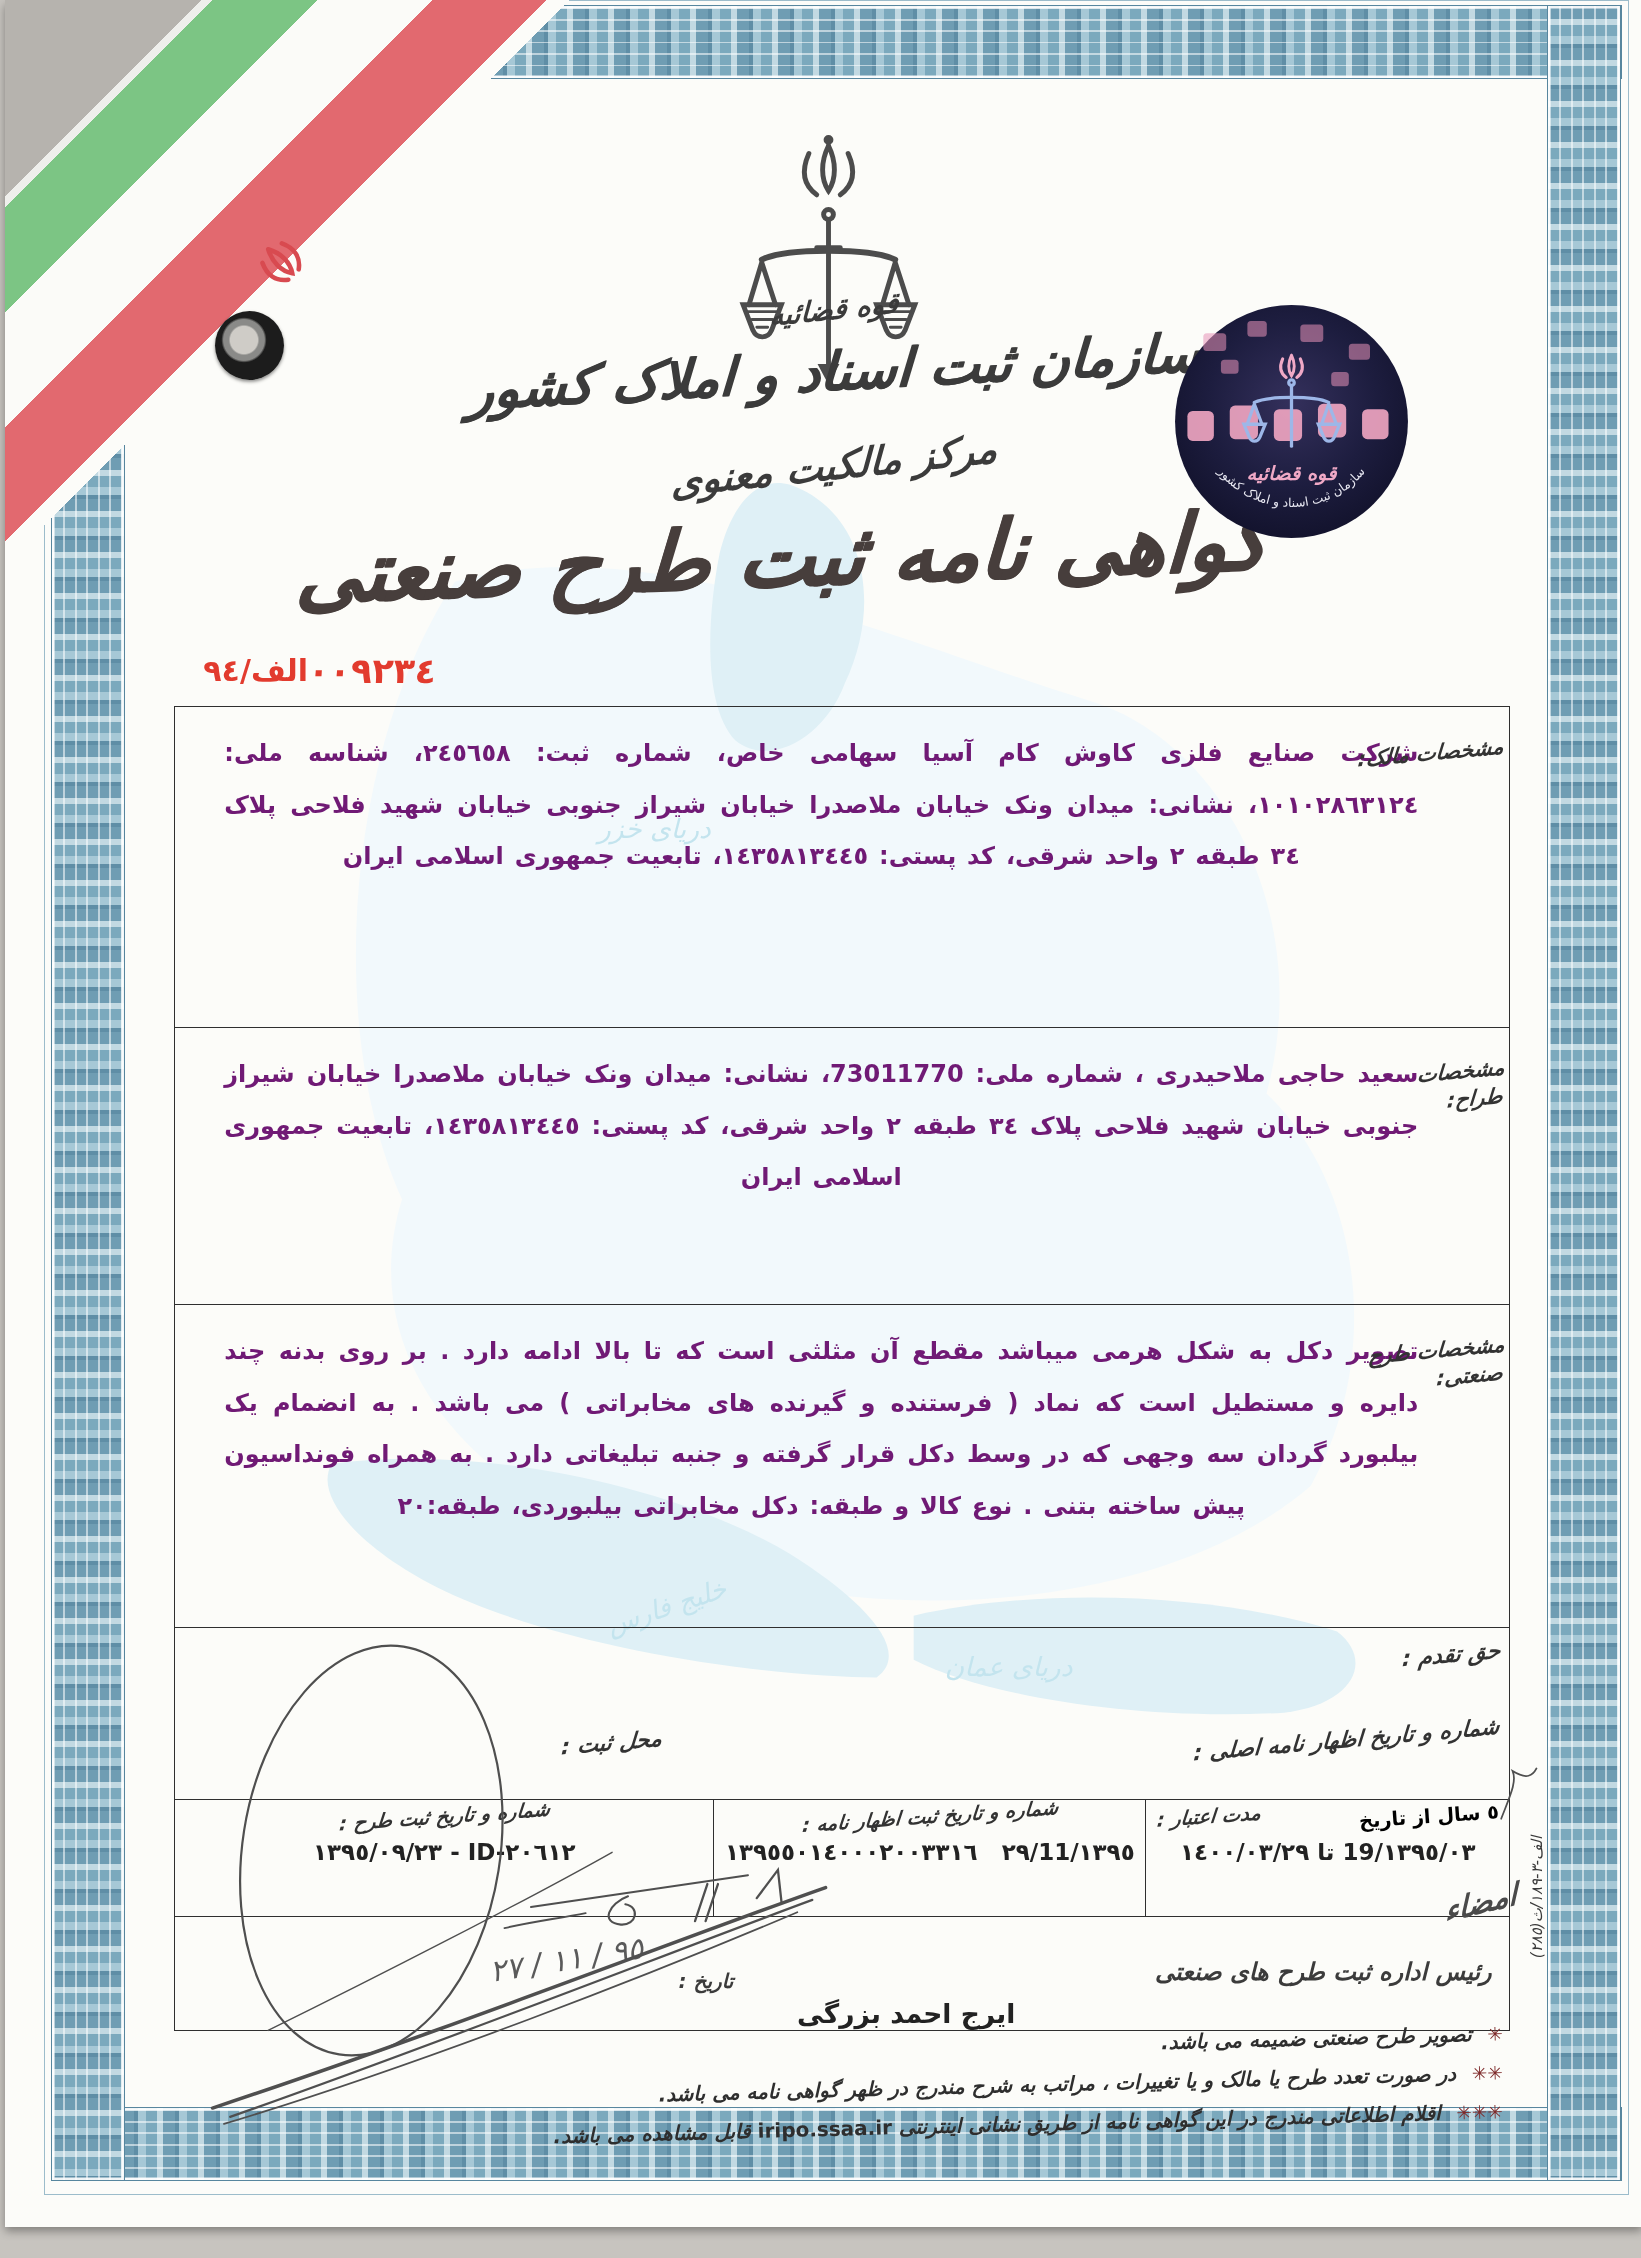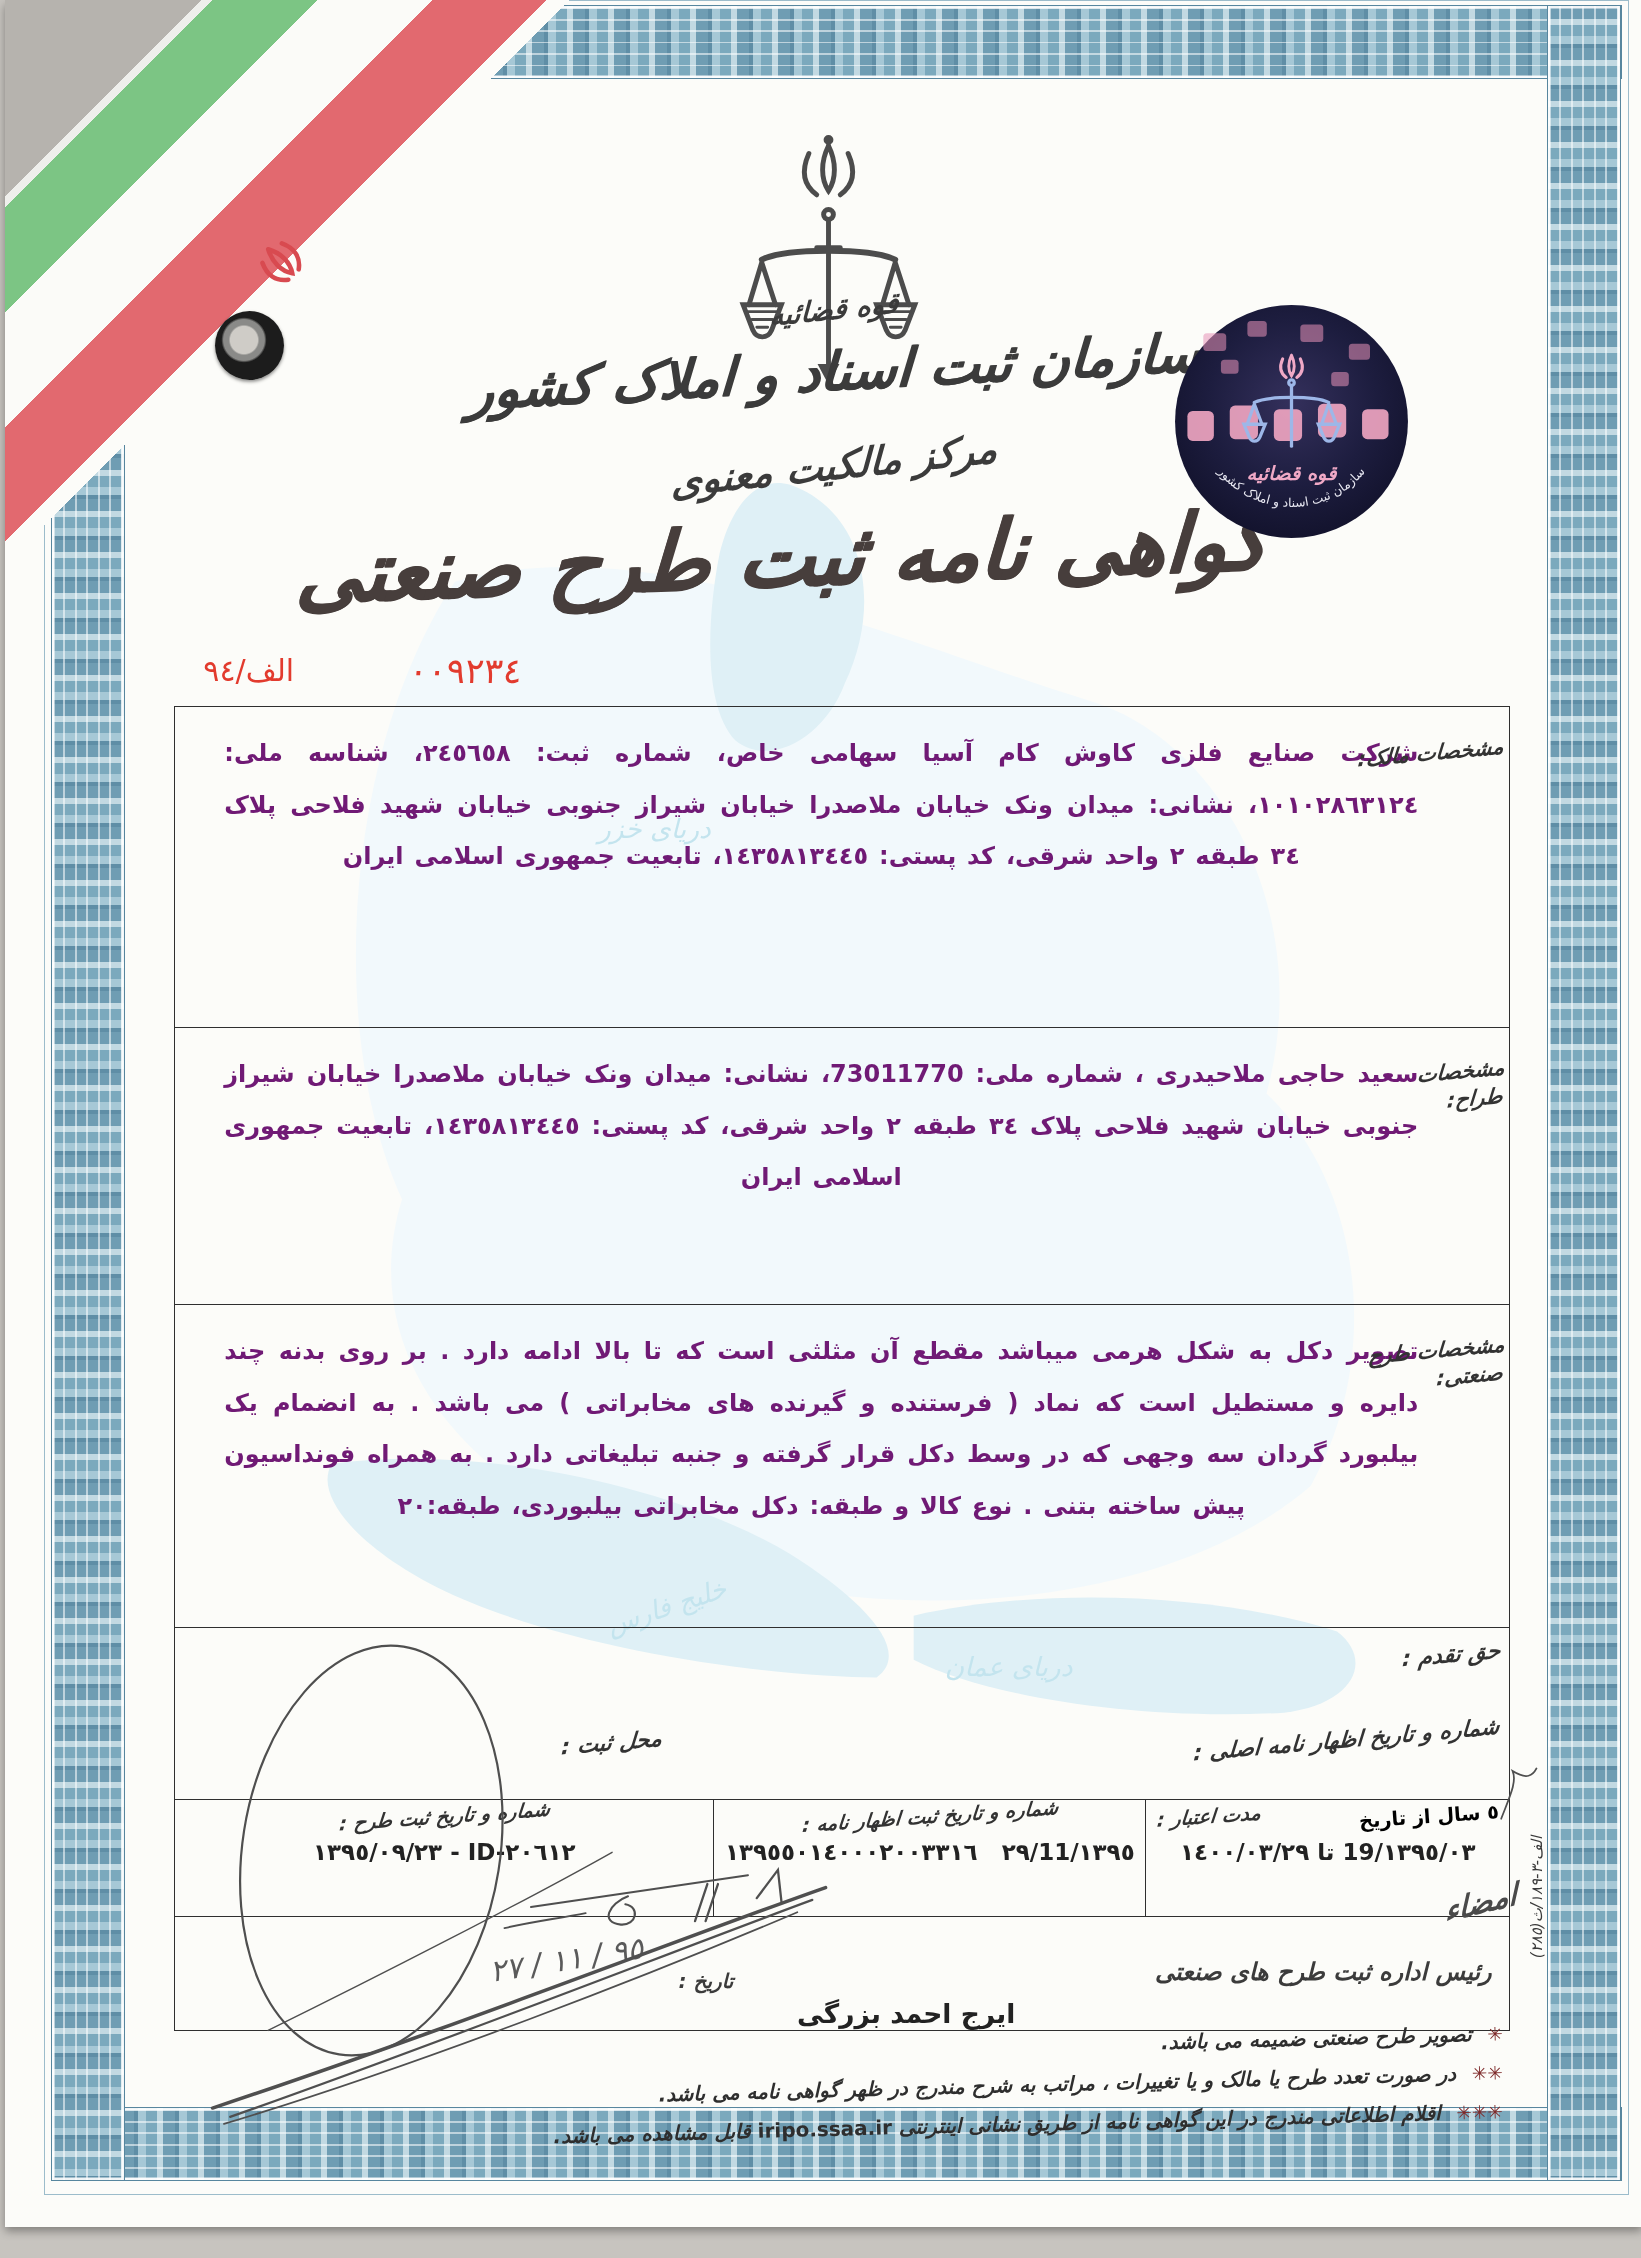--- a/index.html
+++ b/index.html
@@ -59,21 +59,21 @@
   .hdr{position:absolute;text-align:center;white-space:nowrap;}
   .hdr-power{left:732px;top:293px;width:194px;font-size:28px;transform:rotate(-6deg) skewX(-8deg);}
   .hdr-org{left:423px;top:341px;width:812px;font-size:53px;transform:rotate(-3deg) skewX(-6deg);text-shadow:0.9px 0 currentColor;}
   .hdr-center{left:600px;top:443px;width:459px;font-size:39px;transform:rotate(-6deg) skewX(-8deg);}
   .hdr-title{
     left:291px;top:512px;width:882px;font-size:81px;color:#473e3c;
     transform:rotate(-2deg) skewX(-5deg);text-shadow:1.3px 0 currentColor, 0 0.9px currentColor;
   }
   .serial-row{
     position:absolute;left:198px;top:644px;width:318px;height:53px;
-    color:#e23b2e;font-weight:normal;display:flex;justify-content:space-between;align-items:center;
+    color:#e23b2e;font-weight:bold;display:flex;align-items:center;
   }
   .serial-num{font-size:35px;letter-spacing:5.3px;transform:skewX(-4deg);}
   .serial-cls{font-size:30px;}
   
   .holo{position:absolute;left:1163px;top:298px;width:247px;height:247px;}
   
   .map{position:absolute;left:291px;top:476px;width:1103px;height:1279px;pointer-events:none;}
   
   .docbox{
     position:absolute;left:169px;top:706px;width:1334px;height:1323px;

